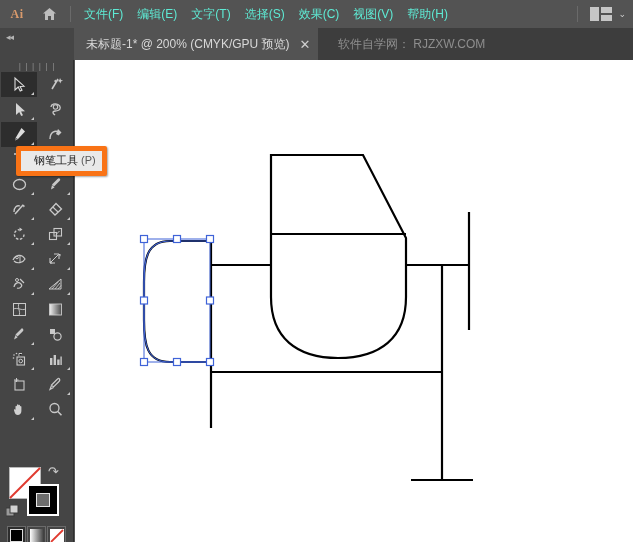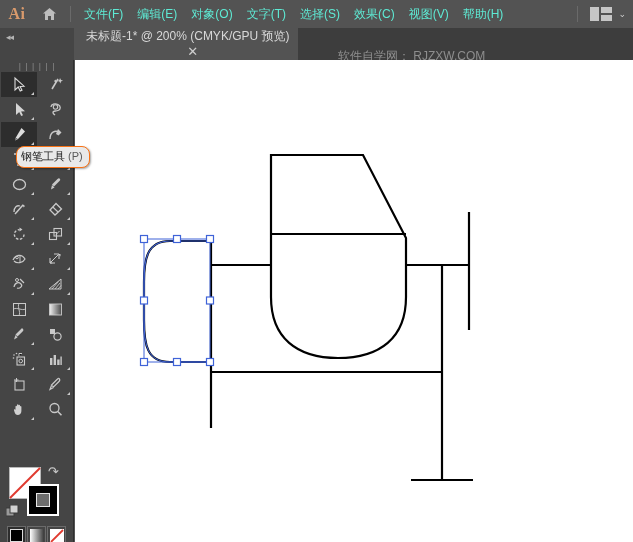--- a/index.html
+++ b/index.html
@@ -17,21 +17,21 @@
 
   
   #menubar {
     position: absolute; left: 0; top: 0;
     width: 633px; height: 28px;
     background: #535353;
     display: flex; align-items: center;
   }
   #ai-logo {
     width: 34px; text-align: center;
-    color: #d99a6c; font-size: 16px; font-weight: bold;
+    color: #d99a6c; font-size: 12px; font-weight: bold;
     letter-spacing: 0.5px;
     font-family: "Liberation Serif", serif;
   }
   #home-btn {
     width: 30px; height: 28px;
     display: flex; align-items: center; justify-content: center;
   }
   .mb-sep {
     width: 1px; height: 16px; background: #6a6a6a; margin: 0 6px;
   }
@@ -57,33 +57,32 @@
     width: 633px; height: 32px;
     background: #3d3d3d;
   }
   #tab-doc {
     position: absolute; left: 74px; top: 0;
     height: 32px;
     background: #535353;
     display: flex; align-items: center;
     padding: 0 8px 0 12px;
     box-sizing: border-box;
-    flex-direction: column;
   }
   #tab-title {
     color: #d8d8d8; font-size: 12px; white-space: nowrap;
   }
   #tab-close {
     color: #cfcfcf; font-size: 13px; margin-left: 10px;
     line-height: 1;
   }
   #watermark {
     position: absolute; left: 338px; top: 0;
     height: 32px; display: flex; align-items: center;
-    color: #8e8e8e; font-size: 12px; white-space: nowrap; margin-top: 12px;
+    color: #8e8e8e; font-size: 12px; white-space: nowrap;
   }
 
   
   #panel-top {
     position: absolute; left: 0; top: 28px;
     width: 74px; height: 32px;
     background: #454545;
   }
   #collapse-arrows {
     position: absolute; left: 6px; top: 4px;
@@ -182,23 +181,23 @@
     width: 558px; height: 482px;
     background: #ffffff;
     overflow: hidden;
   }
   #artwork { position: absolute; left: 0; top: 0; }
 
   
   #tooltip {
     position: absolute; left: 16px; top: 146px;
     background: #e9e9e9;
-    border: 1px solid #f97316;
-    border-radius: 8px;
-    padding: 2px 6px 3px 4px;
+    border: 5px solid #f97316;
+    border-radius: 2px;
+    padding: 2px 6px 3px 13px;
     font-size: 11px;
     color: #1a1a1a;
     white-space: nowrap;
     box-shadow: 1px 1px 2px rgba(0,0,0,0.35);
     z-index: 50;
   }
   #tooltip .shortcut { color: #5a5a5a; }
 </style>
 </head>
 <body>
@@ -209,21 +208,20 @@
     <div id="ai-logo">Ai</div>
     <div id="home-btn">
       <svg width="15" height="14" viewBox="0 0 15 14">
         <path d="M7.5 1 L14 6.6 L12 6.6 L12 13 L9 13 L9 9 L6 9 L6 13 L3 13 L3 6.6 L1 6.6 Z" fill="#bdbdbd"></path>
       </svg>
     </div>
     <div class="mb-sep"></div>
 
     <div class="menu-item">文件(F)</div>
     <div class="menu-item">编辑(E)</div>
-    <div class="menu-item">对象(O)</div>
     <div class="menu-item">文字(T)</div>
     <div class="menu-item">选择(S)</div>
     <div class="menu-item">效果(C)</div>
     <div class="menu-item">视图(V)</div>
     <div class="menu-item">帮助(H)</div>
 
     <div id="menu-right">
       <div class="mb-sep"></div>
       <div id="arrange-icon">
         <svg width="22" height="14" viewBox="0 0 22 14">

